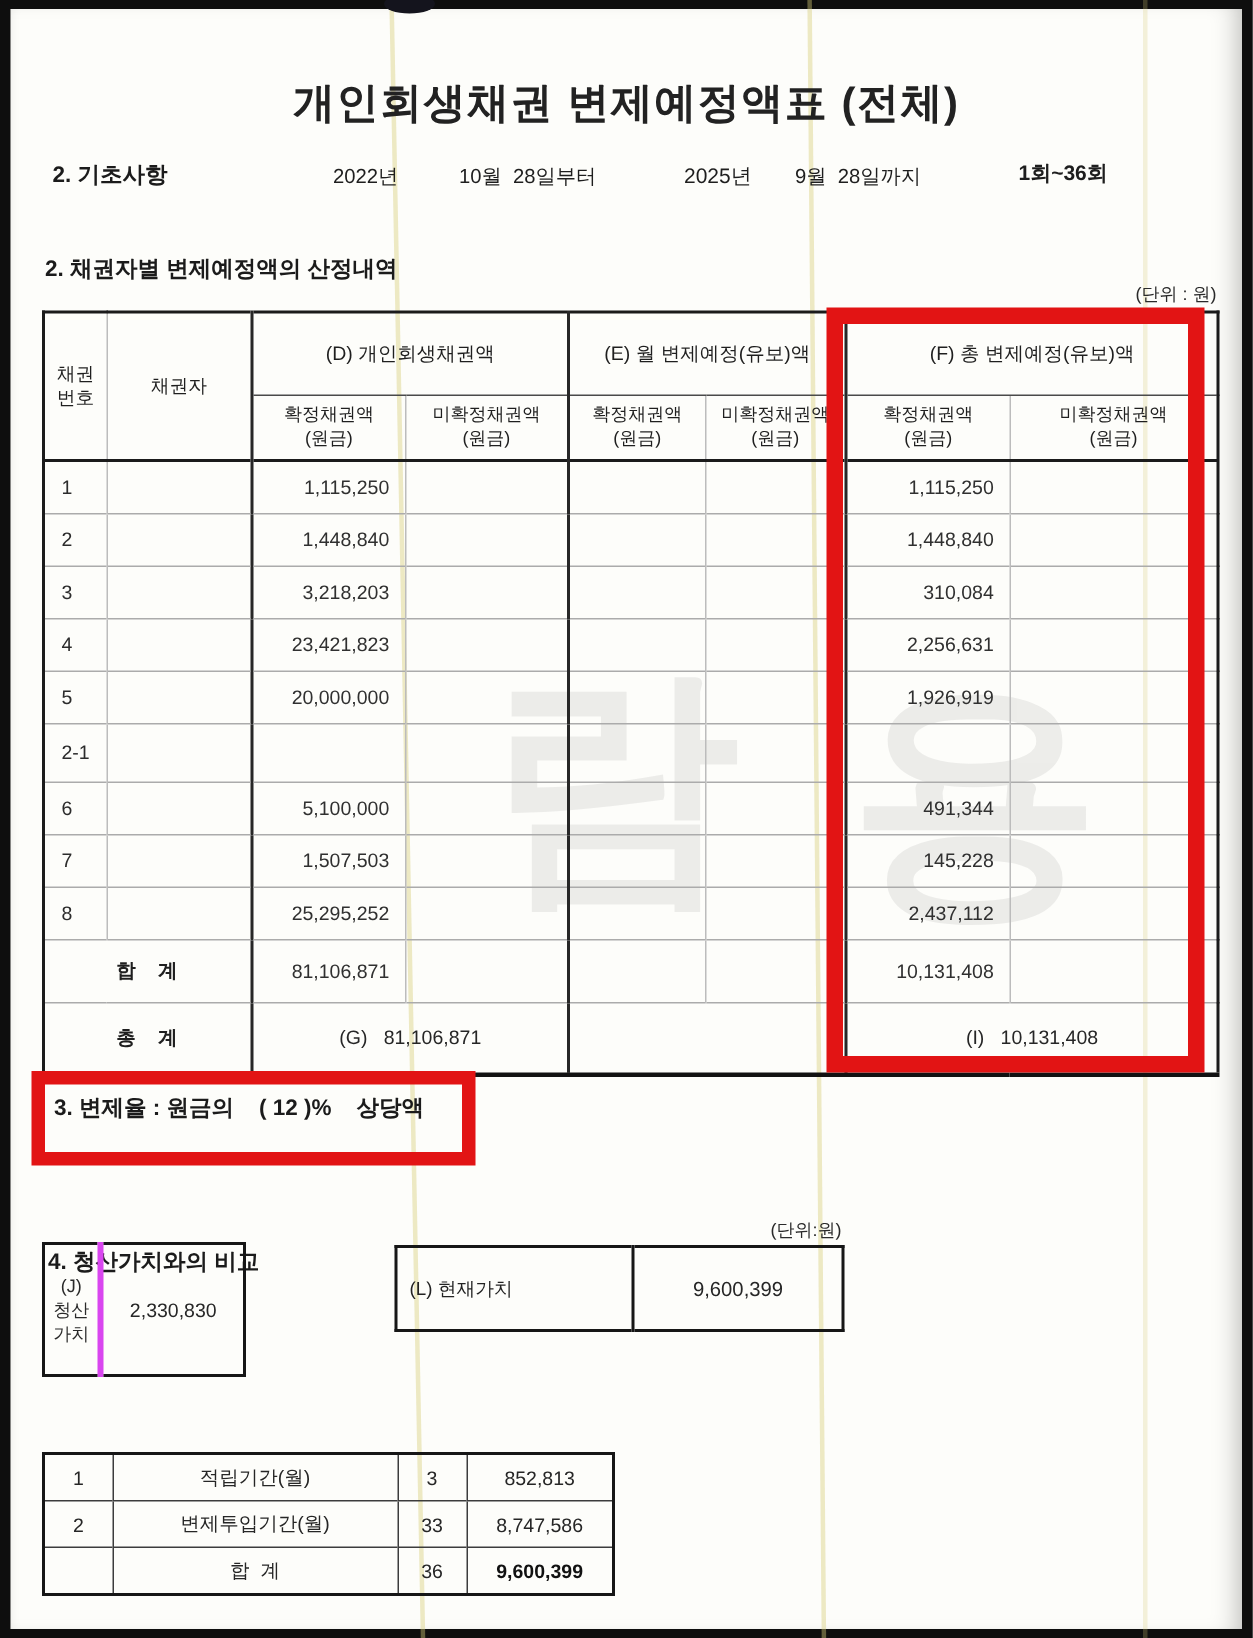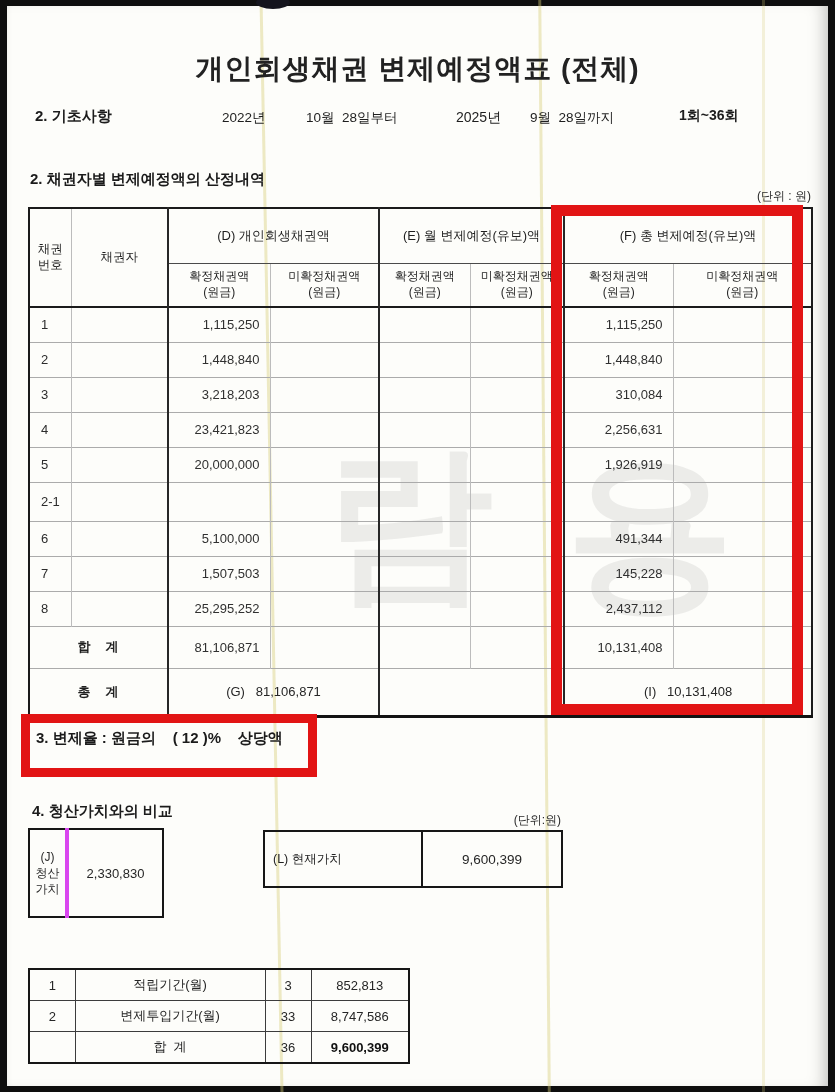--- a/index.html
+++ b/index.html
@@ -234,21 +234,21 @@
         <td colspan="2" class="ctr dkl">(I)   10,131,408</td>
       </tr>
     </tbody>
   </table>
 
   <div class="redbox f"></div>
   <div class="redbox s3"></div>
 
   <span class="t h-sec" style="left:36px;top:729px;">3. 변제율 : 원금의    ( 12 )%    상당액</span>
 
-  <span class="t h-sec" style="left:32px;top:802px;">4. 청산가치와의 비교</span>
+  <span class="t h-sec" style="left:32px;top:832px;">4. 청산가치와의 비교</span>
   <span class="t unit" style="left:361px;top:812px;width:200px;text-align:right;">(단위:원)</span>
 
   <table class="jtab">
     <colgroup>
         <col style="width:38px">
         <col style="width:96px">
       </colgroup>
     <tbody>
         <tr>
       <td class="jl">(J)

